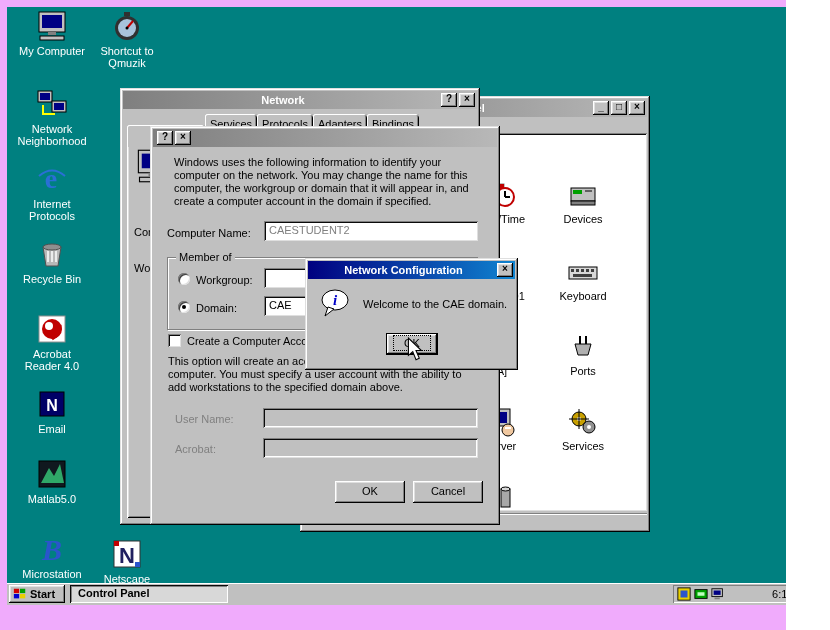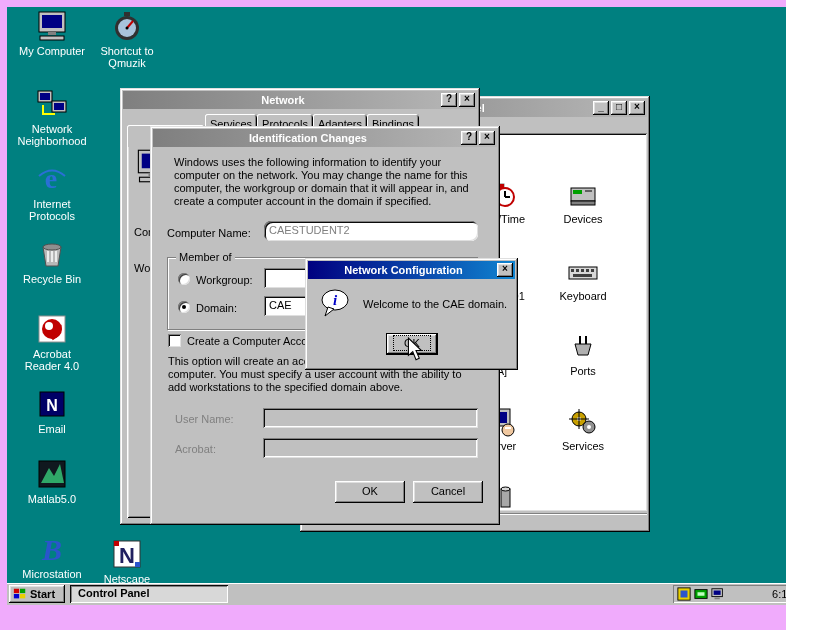--- a/index.html
+++ b/index.html
@@ -349,29 +349,28 @@
               <rect x="4" y="26" width="24" height="4" fill="#c0c0c0" stroke="#000"></rect>
             </svg>
       </div>
       <div class="abs" style="left:7px;top:95px;white-space:nowrap;">Computer Name:</div>
       <div class="abs" style="left:7px;top:131px;white-space:nowrap;">Workgroup:</div>
     </div>
   </div>
 
   <div class="win z30" style="left:143px;top:119px;width:350px;height:399px;">
     <div class="titlebar inactive">
-      <span class="ttext">Identification Changes</span>
       <span class="tbtn">?</span>
       <span class="tbtn">×</span>
     </div>
 
     <div class="abs" style="left:24px;top:30px;width:306px;line-height:13px;">Windows uses the following information to identify your computer on the network.  You may change the name for this computer, the workgroup or domain that it will appear in, and create a computer account in the domain if specified.</div>
 
     <div class="abs" style="left:17px;top:101px;">Computer Name:</div>
-    <div class="field graytext" style="left:114px;top:95px;width:214px;height:20px;border-radius:7px;">CAESTUDENT2</div>
+    <div class="field graytext" style="left:114px;top:95px;width:214px;height:20px;">CAESTUDENT2</div>
 
     <div class="groupbox" style="left:17px;top:131px;width:311px;height:73px;">
       <span class="grouplabel">Member of</span>
     </div>
     <span class="radio" style="left:28px;top:147px;"></span>
     <div class="abs" style="left:46px;top:148px;">Workgroup:</div>
     <div class="field" style="left:114px;top:142px;width:206px;height:20px;"></div>
 
     <span class="radio checked" style="left:28px;top:175px;">
           <span class="dot"></span>

